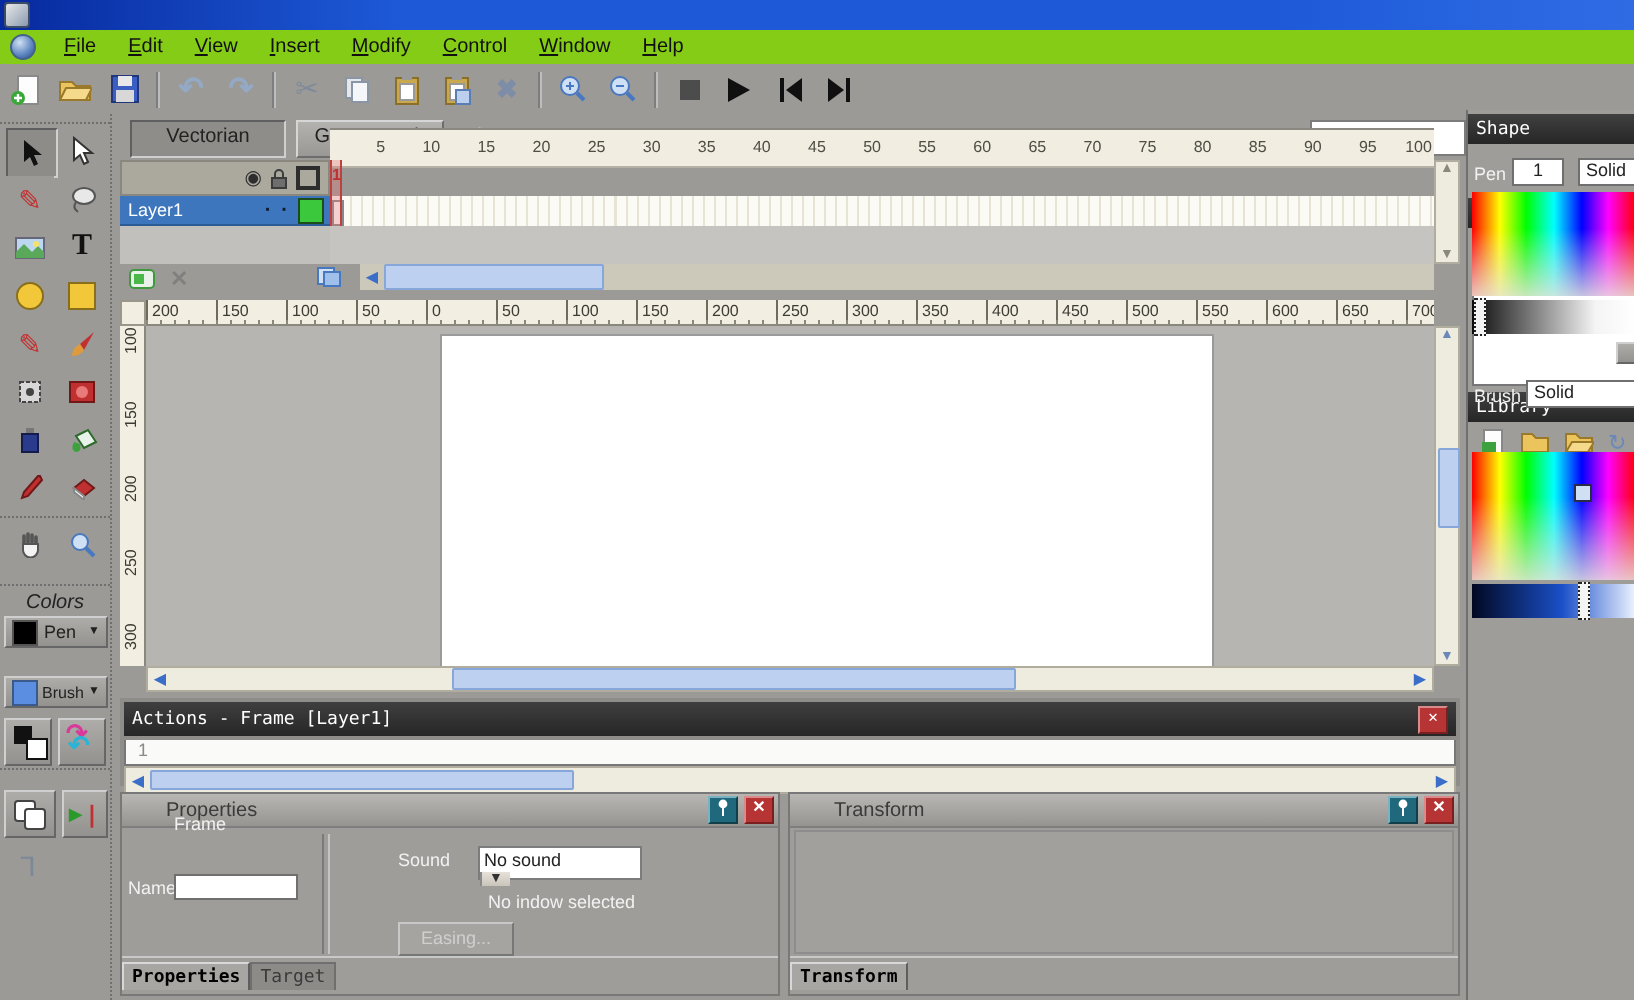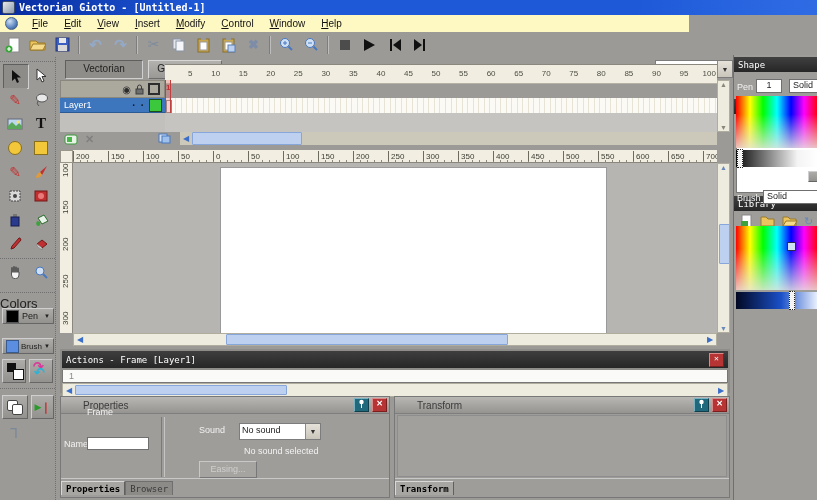--- a/index.html
+++ b/index.html
@@ -6,38 +6,38 @@
   #app{position:relative;width:817px;height:500px;overflow:hidden;
        background:#9c9a97;font-family:"Liberation Sans",sans-serif;font-size:10px;color:#222;}
   .abs{position:absolute;}
   
   .titlebar{left:0;top:0;width:817px;height:15px;
     background:linear-gradient(90deg,#072a9e 0%,#1e5ad8 25%,#1e5ad8 78%,#2f6ce4 100%);
     color:#fff;display:flex;align-items:center;}
   .titlebar .txt{font-family:"DejaVu Sans Mono",monospace;font-weight:bold;font-size:10px;margin-left:4px;}
   .appicon{width:11px;height:11px;margin-left:2px;background:linear-gradient(135deg,#e8e8e8,#8a9ab0);border:1px solid #3c4c66;border-radius:2px;}
   
-  .menubar{left:0;top:15px;width:689px;height:17px;background:#fef9c3;border-bottom:1px solid #8a8a8a;
+  .menubar{left:0;top:15px;width:817px;height:17px;background:#84cc16;border-bottom:1px solid #8a8a8a;
     display:flex;align-items:center;}
   .menuicon{width:11px;height:11px;border-radius:50%;margin:0 6px 0 5px;
     background:radial-gradient(circle at 35% 30%,#cfe0f2,#5b84c0 60%,#2c4c80);border:1px solid #44618c;}
   .menu-item{padding:1px 8px;color:#111;}
   
   .toolbar{left:0;top:32px;width:817px;height:25px;background:#9c9a97;display:flex;align-items:center;}
   .tbtn{width:25px;height:21px;display:flex;align-items:center;justify-content:center;}
   .tsep{width:1px;height:18px;background:#7d7d7d;border-right:1px solid #bdbdbd;margin:0 3px;}
   .glyph{font-size:13px;line-height:13px;}
   .stop-sq{width:10px;height:10px;background:#4c4c4c;}
   .play-tri{width:0;height:0;border-left:11px solid #101010;border-top:6px solid transparent;border-bottom:6px solid transparent;}
   
   .ttab-row{left:0;top:57px;width:817px;height:23px;background:#9c9a97;}
   .btn3d{background:linear-gradient(#b4b2ae,#9a9894);border:1px solid;border-color:#d6d6d6 #6d6d6d #6d6d6d #d6d6d6;
     text-align:center;color:#222;}
   .btn-pressed{background:#8f8d89;border-color:#5f5f5f #cfcfcf #cfcfcf #5f5f5f;}
-  .combo{background:#fff;border:1px solid #7c7c7c;display:flex;}
+  .combo{background:#fff;border:1px solid #7c7c7c;display:flex;flex-direction:column;}
   .combo .val{flex:1;padding:1px 2px;}
   .combo .arrow{width:14px;background:linear-gradient(#e6e2da,#c9c5bb);border-left:1px solid #8a8a8a;
     display:flex;align-items:center;justify-content:center;font-size:7px;color:#333;}
   
   .tl-leftheader{left:60px;top:80px;width:105px;height:18px;background:#aba89d;border:1px solid #8a887e;
     display:flex;align-items:center;justify-content:flex-end;gap:4px;padding-right:4px;box-sizing:border-box;}
   .frame-ruler{left:165px;top:64px;width:552px;height:18px;background:#f1eee1;border-top:1px solid #8a887e;border-bottom:1px solid #b5b2a5;
     overflow:hidden;white-space:nowrap;}
   .frame-num{display:inline-block;width:27.55px;text-align:right;font-size:8px;color:#4d4d44;padding-top:4px;}
   .layer-row{left:60px;top:98px;width:105px;height:15px;background:#3d76bd;color:#fff;
@@ -104,21 +104,20 @@
     display:flex;align-items:center;box-sizing:border-box;}
   u{text-decoration:underline;}
 </style>
 </head>
 <body>
 
 <div id="app">
 
   <div class="abs titlebar">
     <div class="appicon"></div>
-    <span class="txt">Vectorian Giotto - [Untitled-1]</span>
   </div>
 
   <div class="abs menubar">
     <div class="menuicon"></div>
     <div style="display:flex;">
         <span class="menu-item"><u>F</u>ile</span>
         <span class="menu-item"><u>E</u>dit</span>
         <span class="menu-item"><u>V</u>iew</span>
         <span class="menu-item"><u>I</u>nsert</span>
         <span class="menu-item"><u>M</u>odify</span>
@@ -323,28 +322,28 @@
     </div>
     <div style="position:absolute;left:100px;top:20px;bottom:20px;width:2px;border-left:1px solid #7a7a7a;border-right:1px solid #c4c4c4;"></div>
     <span class="abs whitelbl" style="left:26px;top:10px;">Frame</span>
     <span class="abs whitelbl" style="left:3px;top:42px;">Name</span>
     <input class="abs field" style="left: 26px; top: 40px; width: 62px; height: 13px;" value="">
     <span class="abs whitelbl" style="left:138px;top:28px;">Sound</span>
     <div class="abs combo" style="left:178px;top:26px;width:80px;height:15px;">
       <div class="val" style="font-size:9px;">No sound</div>
       <div class="arrow">▼</div>
     </div>
-    <span class="abs whitelbl" style="left:183px;top:49px;">No sound selected</span>
+    <span class="abs whitelbl" style="left:183px;top:49px;">No indow selected</span>
     <div class="abs" style="left:138px;top:64px;width:56px;height:15px;background:#a6a4a0;border:1px solid;border-color:#c8c8c8 #777 #777 #c8c8c8;
          color:#cfcfcf;text-align:center;font-size:9px;line-height:14px;">
       <span>Easing...</span>
     </div>
     <div class="tabbar">
       <div class="tab active"><span>Properties</span></div>
-      <div class="tab inactive"><span>Browser</span></div>
+      <div class="tab inactive"><span>Target</span></div>
     </div>
   </div>
 
   <div class="abs panel" style="left:394px;top:396px;width:336px;height:102px;">
     <div class="panel-title">
       <span class="t">Transform</span>
       <div class="pinbtn" style="margin-left:auto;">
         <svg width="9" height="9">
             <circle cx="4.5" cy="3" r="2.2" fill="#fff"></circle>
             <path d="M4.5 5v4" stroke="#fff"></path>
@@ -508,21 +507,21 @@
           <path d="M2.5 7 h7.5 v3 a3.5 3.5 0 0 1-7.5 0z" fill="#f4f4f4" stroke="#555"></path>
         </svg>
     </div>
     <div class="tool" style="left:29px;top:203px;">
       <svg width="14" height="14">
           <circle cx="6" cy="6" r="4" fill="#cfe0f4" stroke="#4878c0"></circle>
           <path d="M9 9 L13 13" stroke="#4878c0" stroke-width="2"></path>
         </svg>
     </div>
     <div class="dotted" style="margin-top:33px;"></div>
-    <div style="text-align:left;font-size:13px;color:#222;margin-top:3px;">Colors</div>
+    <div style="text-align:center;font-size:10px;color:#222;margin-top:3px;font-style:italic;">Colors</div>
     <div class="mini-btn" style="left:2px;top:251px;width:52px;height:16px;padding:0 3px;gap:3px;">
       <span style="width: 11px; height: 11px; border: 1px solid rgb(85, 85, 85); display: inline-block; background: rgb(0, 0, 0);"></span>
       <span style="font-size:9px;">Pen</span>
       <span style="font-size:6px;margin-left:auto;">▼</span>
     </div>
     <div class="mini-btn" style="left:2px;top:281px;width:52px;height:16px;padding:0 3px;gap:2px;">
       <span style="width: 11px; height: 11px; border: 1px solid rgb(58, 90, 140); display: inline-block; background: rgb(91, 142, 224);"></span>
       <span style="font-size:8px;">Brush</span>
       <span style="font-size:6px;margin-left:auto;">▼</span>
     </div>

